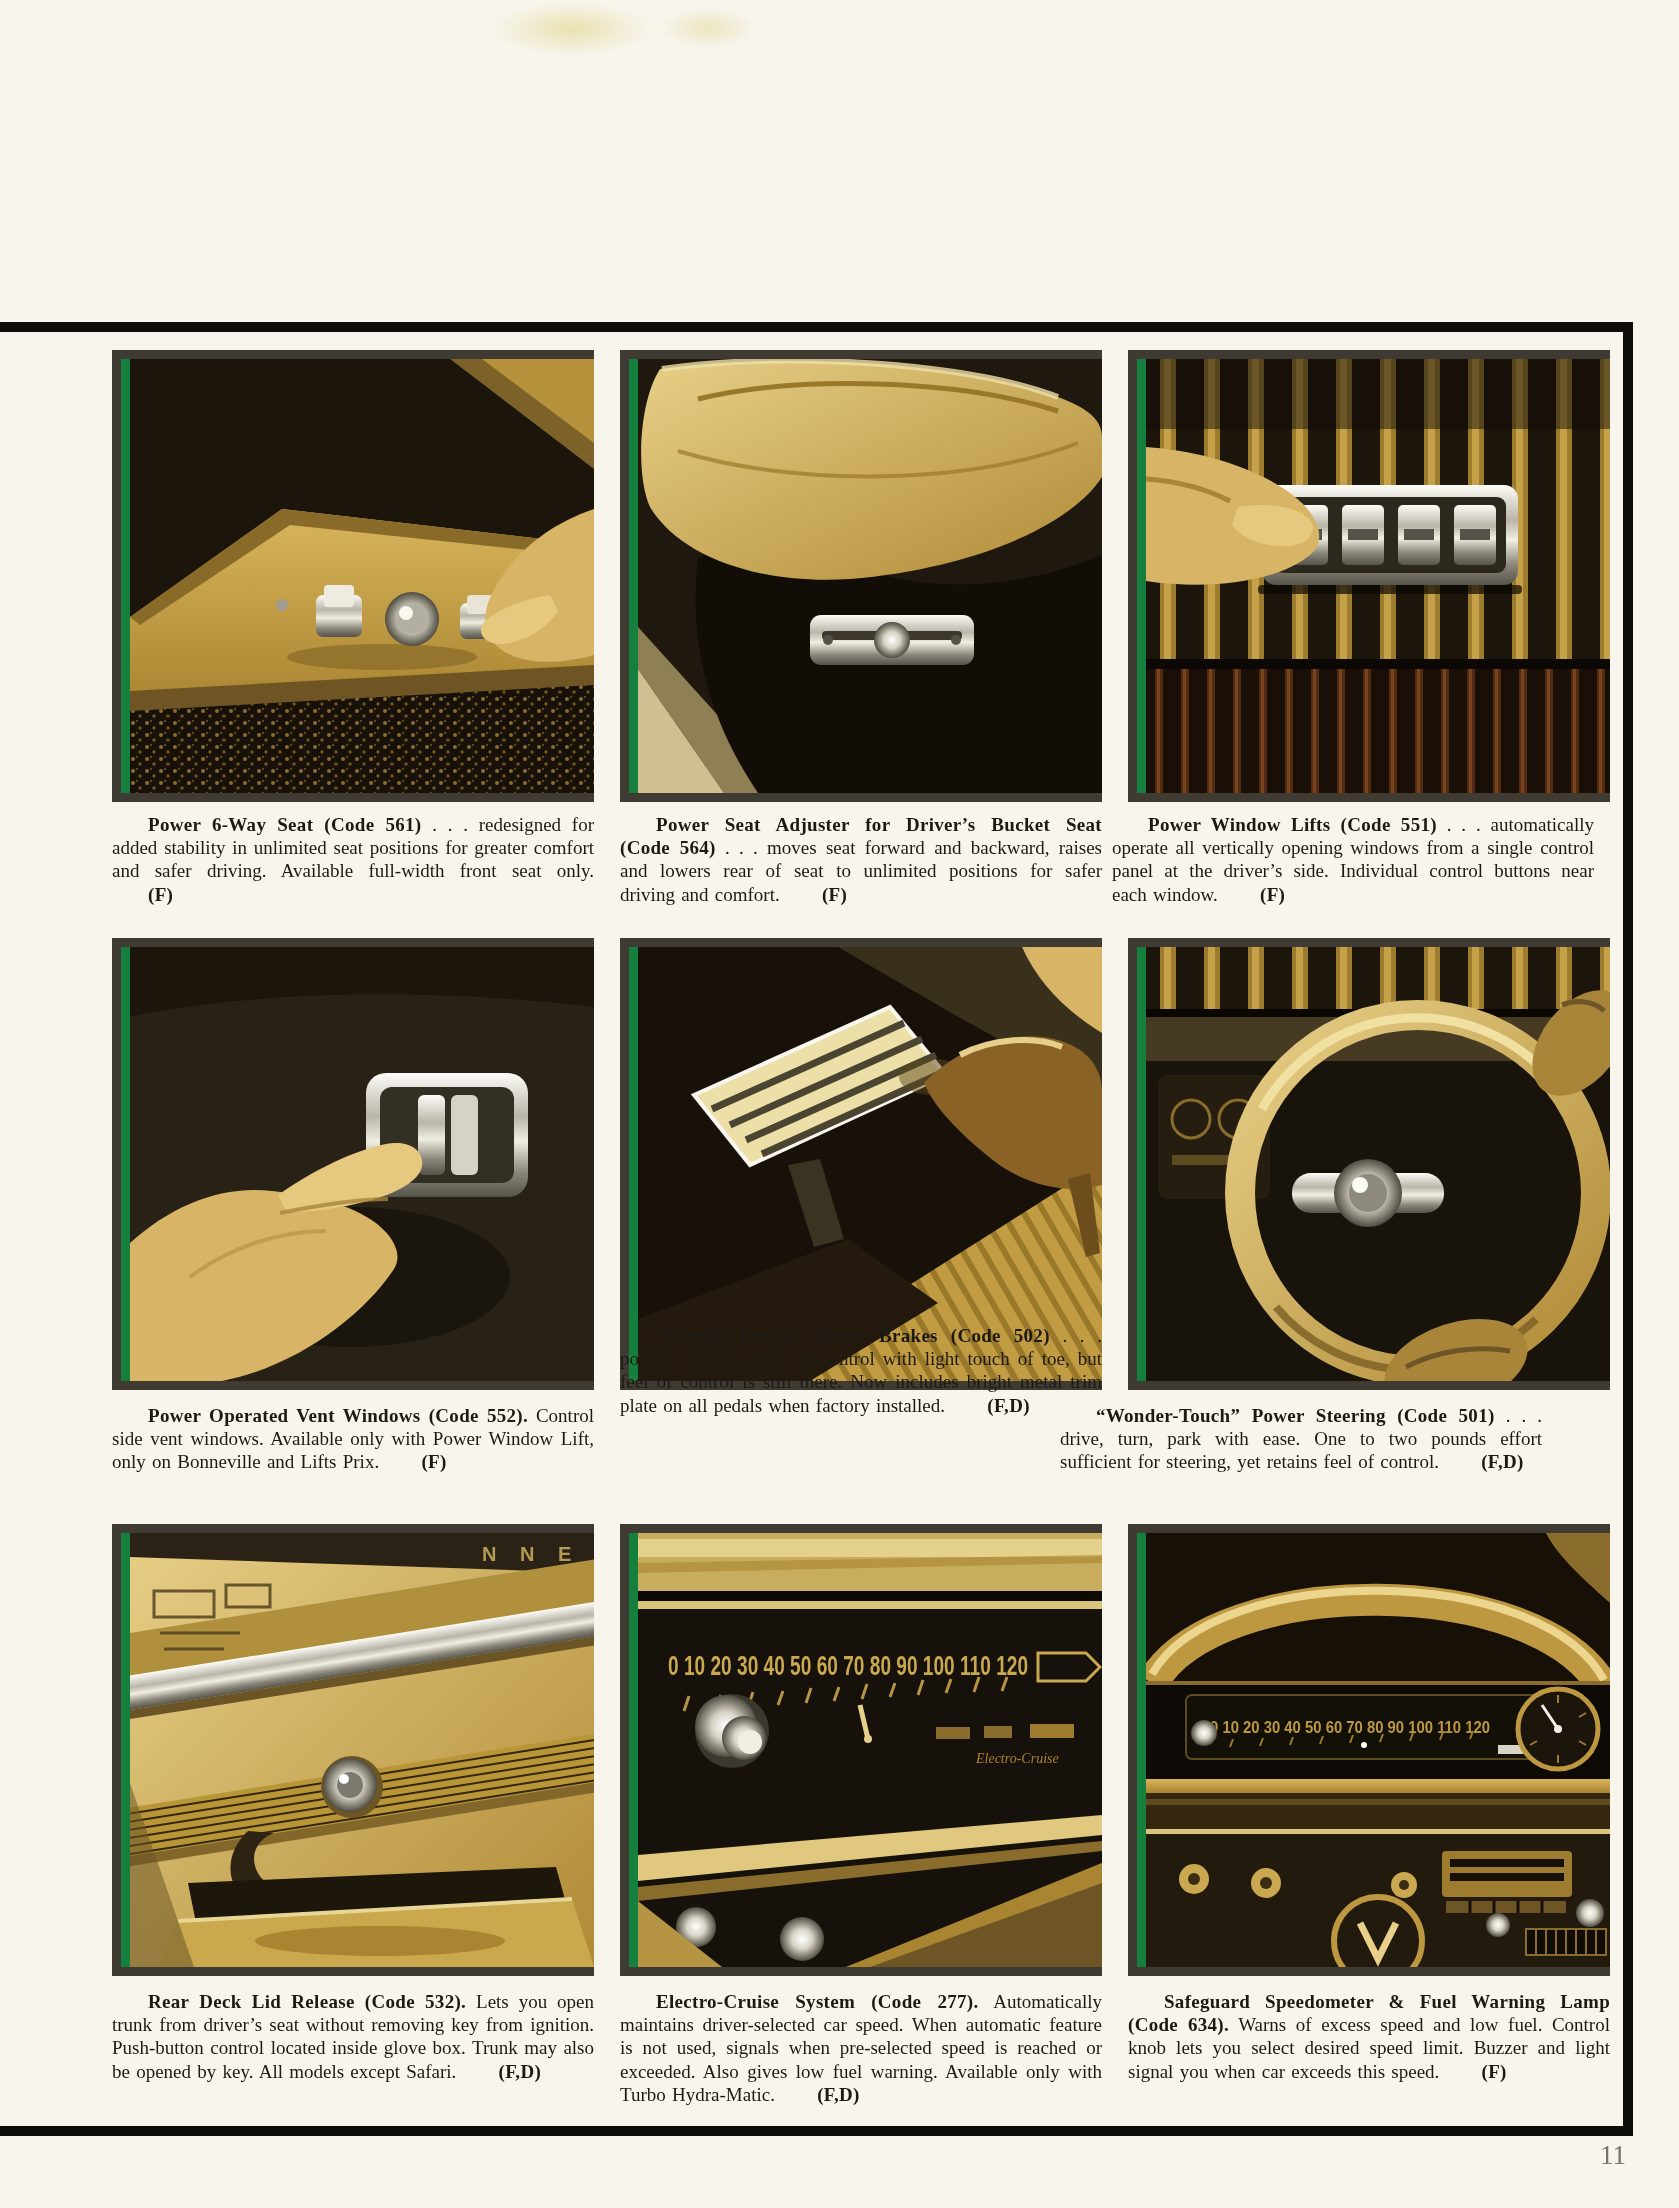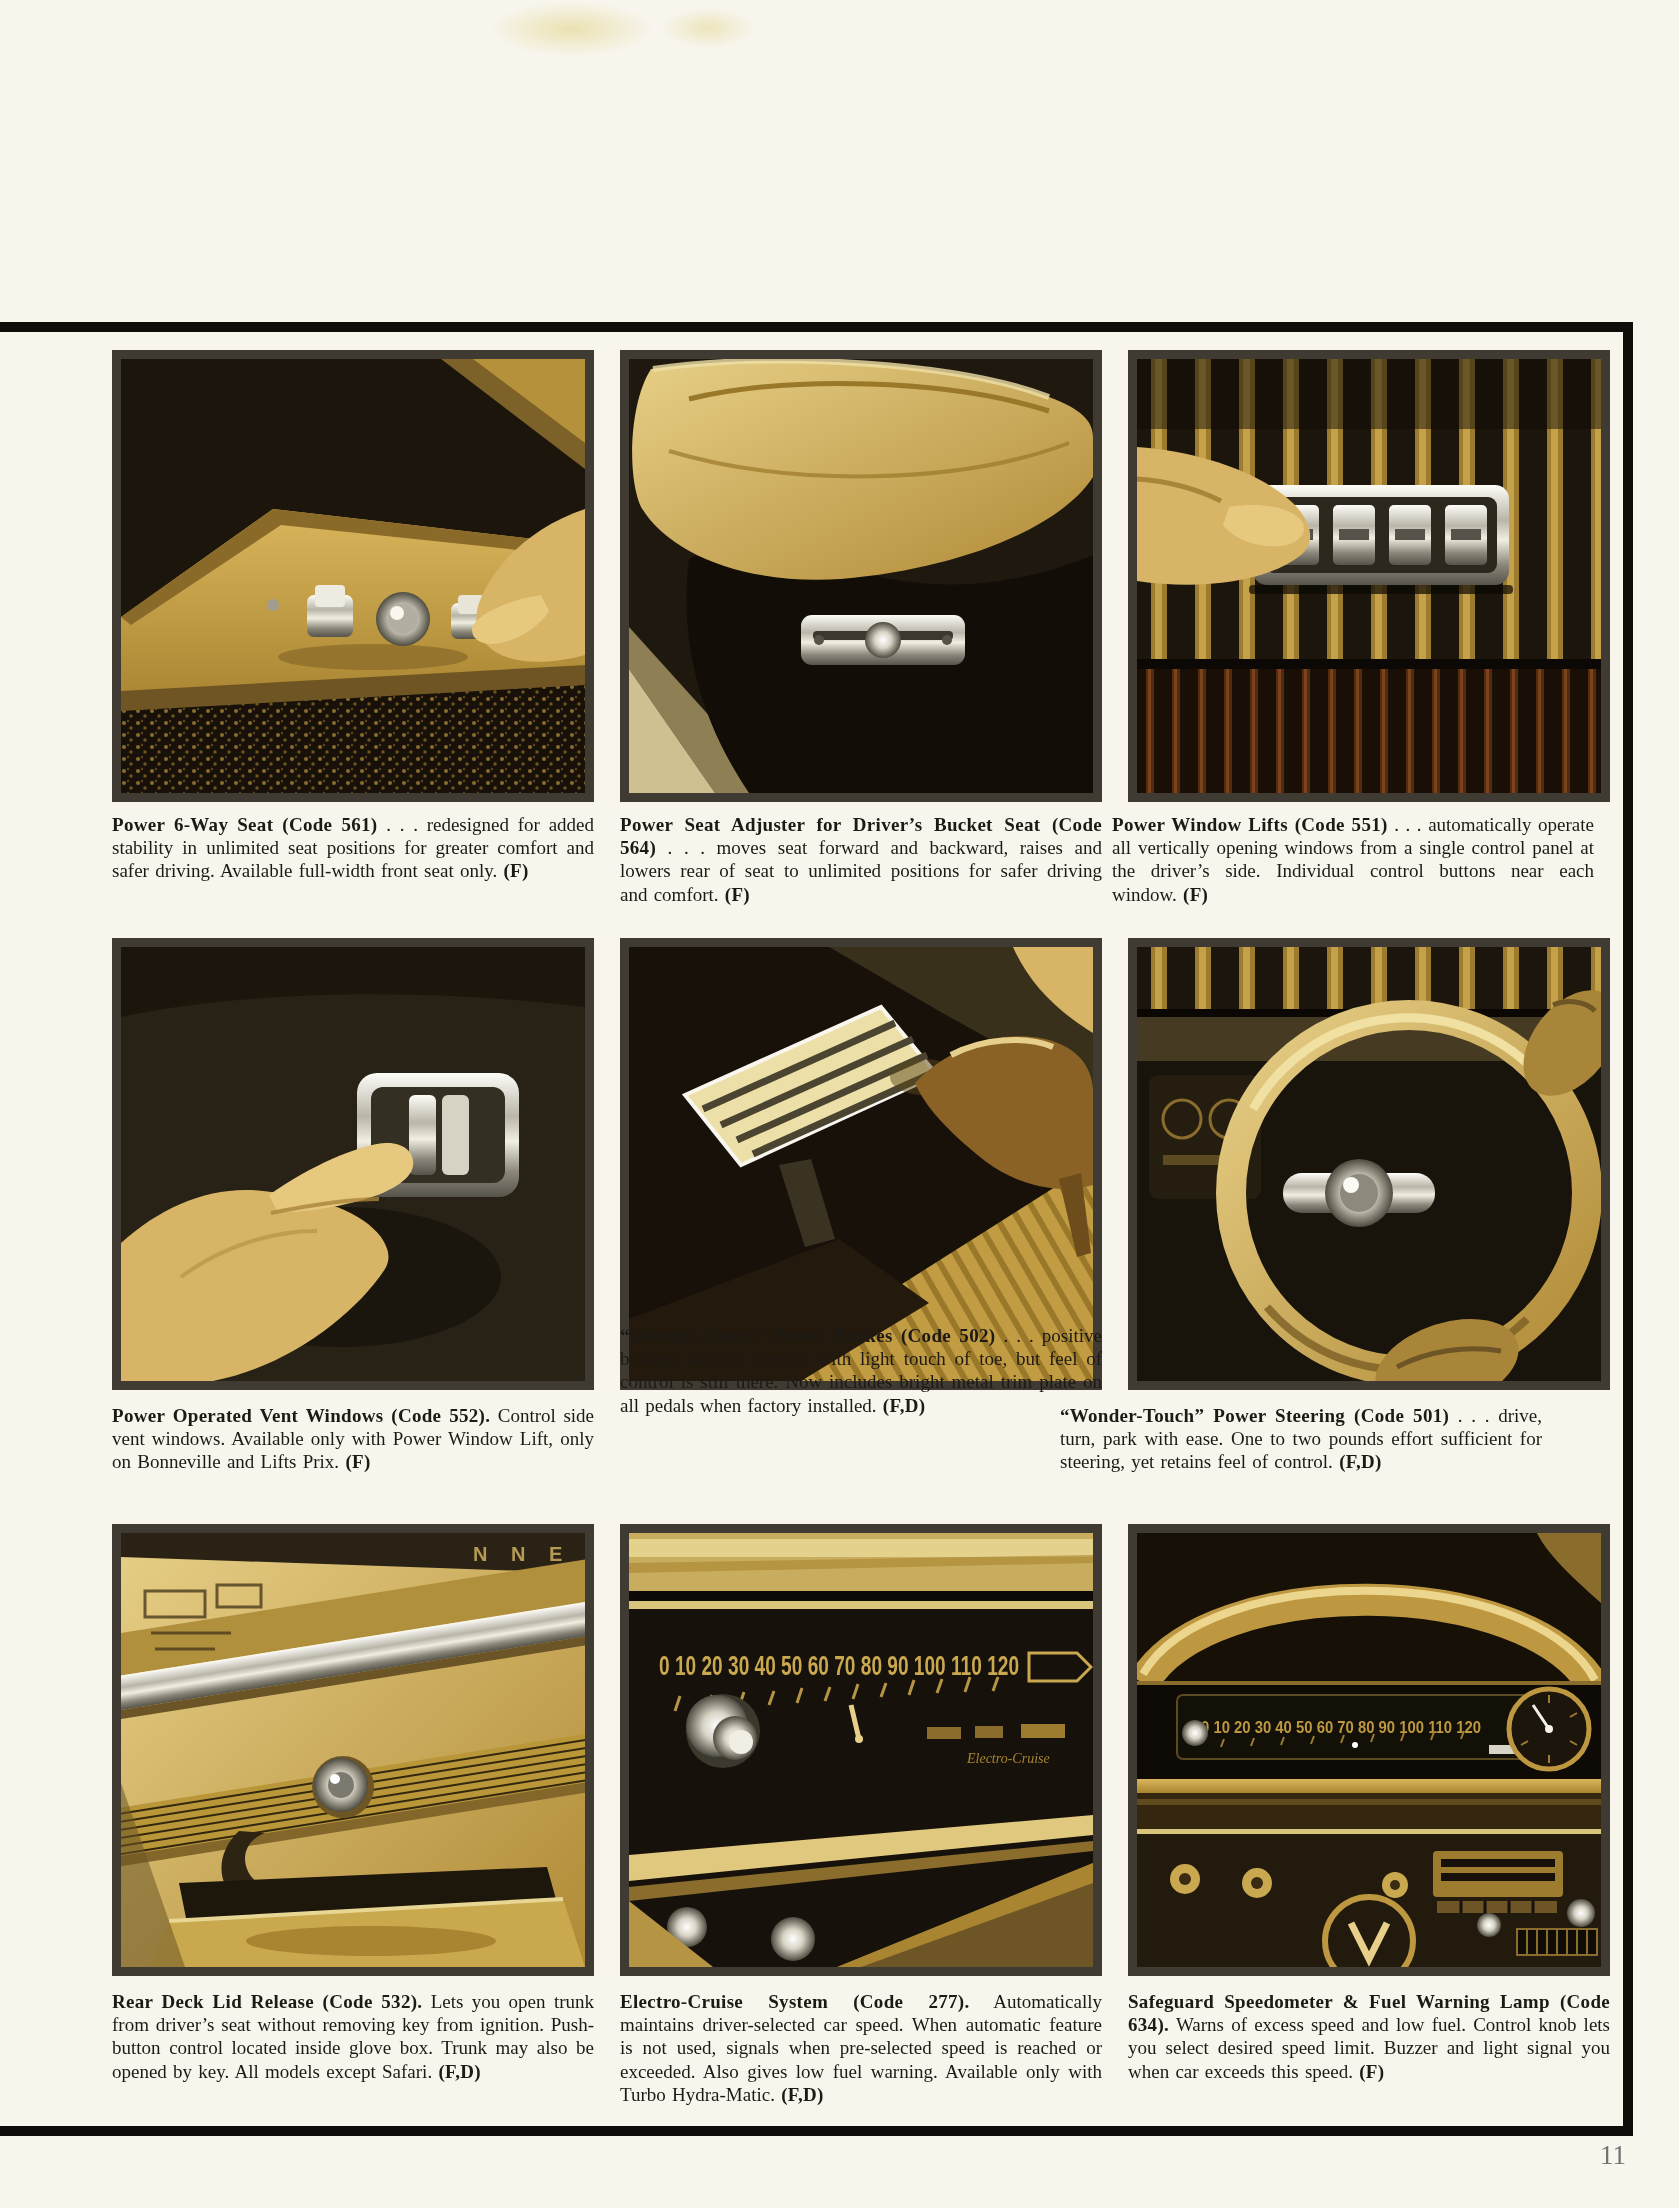--- a/index.html
+++ b/index.html
@@ -1,25 +1,25 @@
 <!DOCTYPE html>
 <html><head>
 <meta charset="utf-8">
 <style>
   html,body{margin:0;padding:0;}
   body{width:1679px;height:2208px;position:relative;background:#f7f5ec;
        font-family:"Liberation Serif",serif;overflow:hidden;}
   .rule{position:absolute;background:#0e0d0a;}
   .smudge{position:absolute;border-radius:50%;}
   .photo{position:absolute;width:482px;height:452px;box-sizing:border-box;
-         border:9px solid #3f3b33;background:#eab308;}
+         border:9px solid #3f3b33;background:#15803d;padding-left:9px;}
   .photo svg{display:block;width:464px;height:434px;}
   .caption{position:absolute;width:482px;margin:0;text-align:justify;
            font-size:19px;line-height:23.2px;color:#1d1a15;word-spacing:1.5px;}
-  .caption b{letter-spacing:.3px;}
+  .caption b{letter-spacing:.3px;margin-left:36px;}
   .pagenum{position:absolute;left:1600px;top:2140px;font-size:27px;color:#737373;}
 </style>
 </head>
 <body>
 
 <svg width="0" height="0" style="position:absolute" aria-hidden="true">
 <defs>
   <linearGradient id="chromeV" x1="0" y1="0" x2="0" y2="1">
     <stop offset="0" stop-color="#fdfcf7"></stop>
         <stop offset=".35" stop-color="#b9b5a8"></stop>

